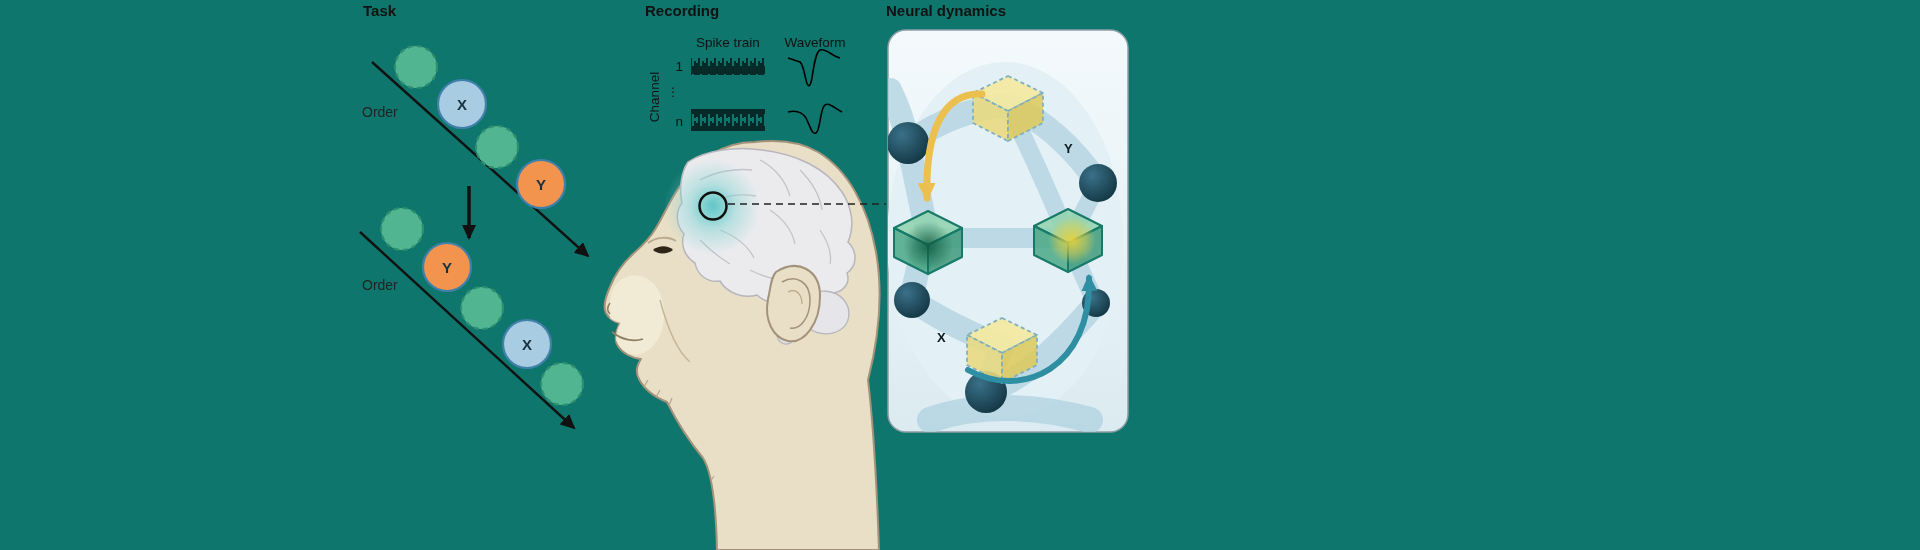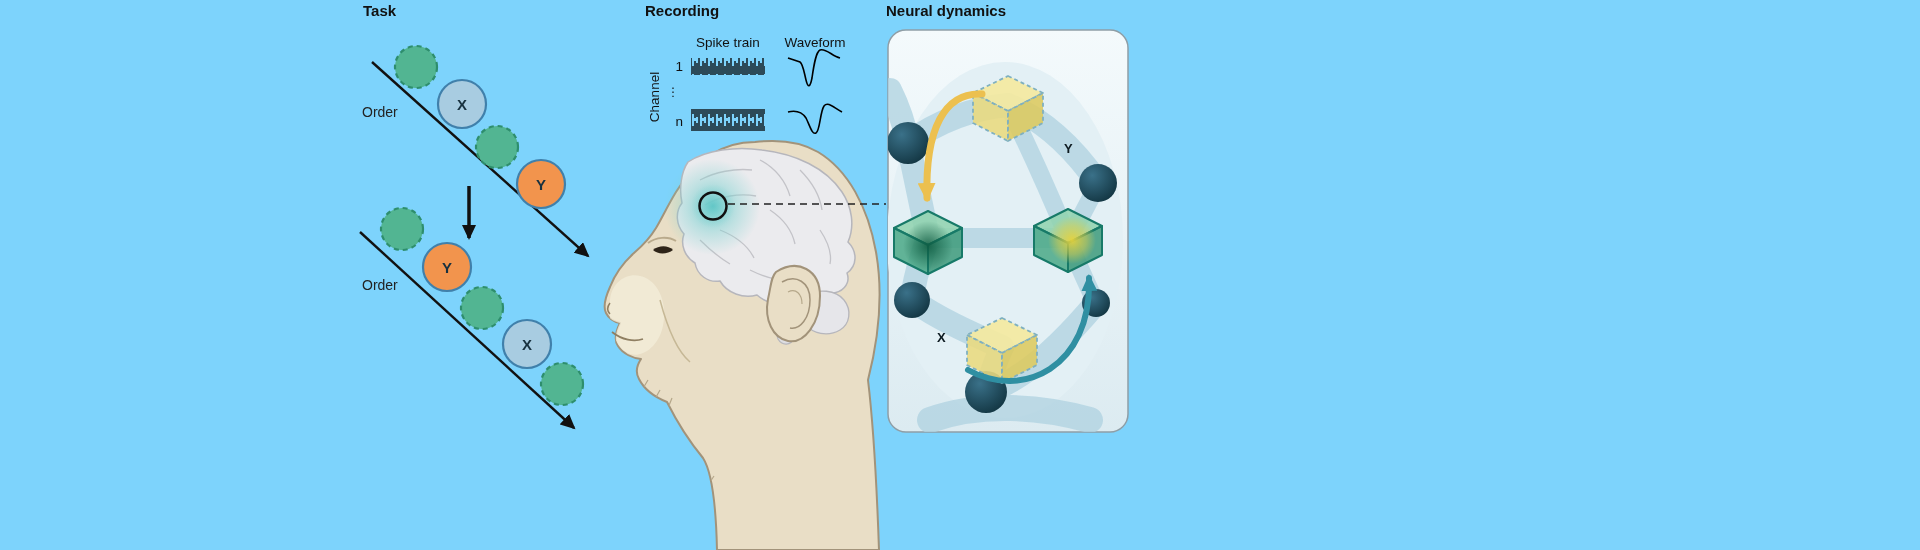--- a/index.html
+++ b/index.html
@@ -1,16 +1,16 @@
 <!DOCTYPE html>
 <html><head>
 <meta charset="utf-8">
 <style>
   html,body{margin:0;padding:0;background:#ffffff;}
-  .stage{position:relative;width:1920px;height:550px;background:#7dd3fc;overflow:hidden;
+  .stage{position:relative;width:1920px;height:550px;background:#0f766e;overflow:hidden;
          font-family:"Liberation Sans",sans-serif;}
   .stage svg{position:absolute;left:0;top:0;display:block;}
   text{font-family:"Liberation Sans",sans-serif;}
   .panel-title{font-weight:bold;font-size:15px;fill:#111;}
   .small-label{font-size:13.5px;fill:#111;}
   .order-label{font-size:14px;fill:#222;}
   .circle-label{font-weight:bold;font-size:15px;fill:#17313f;}
   .node-label{font-weight:bold;font-size:13px;fill:#0d1a20;}
 </style>
 </head>

